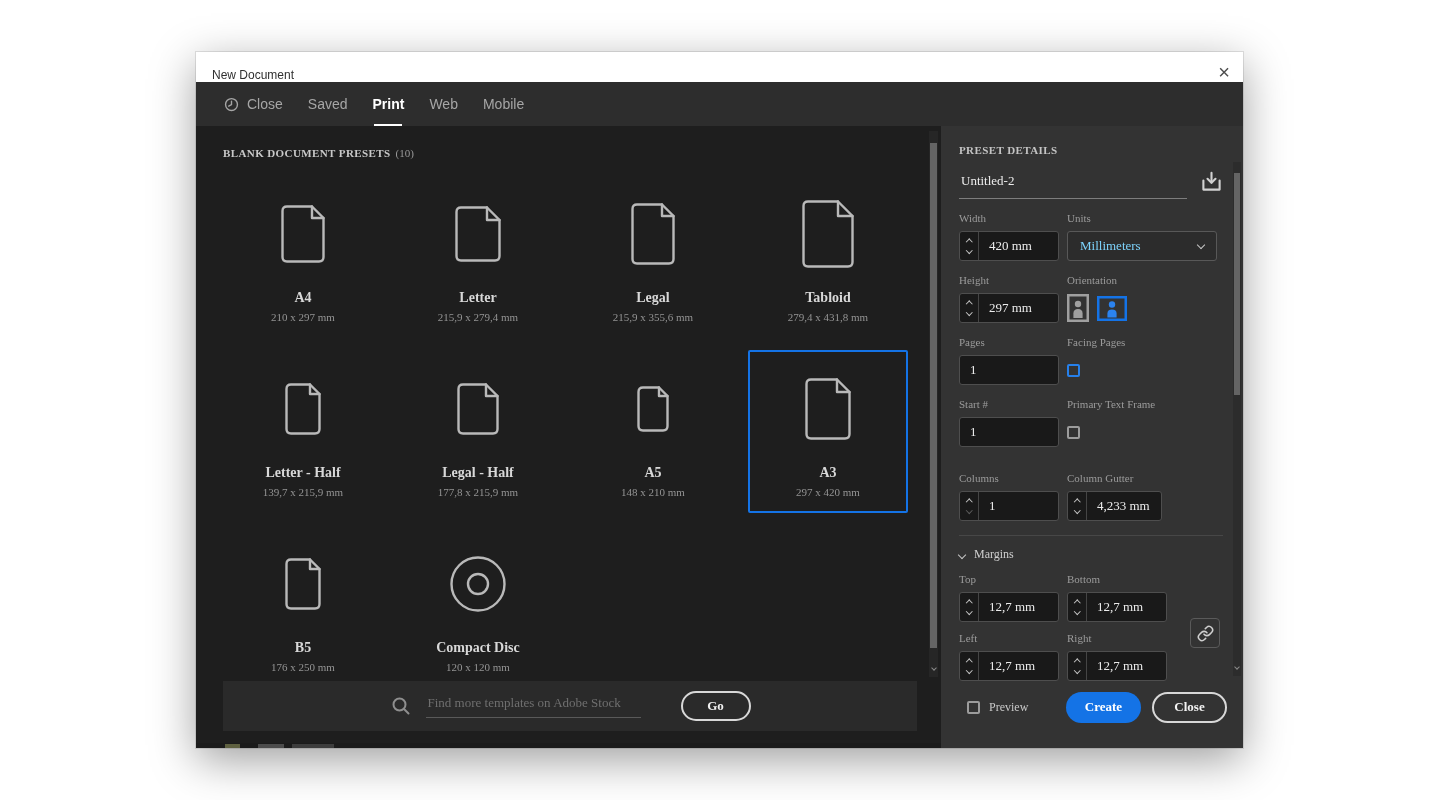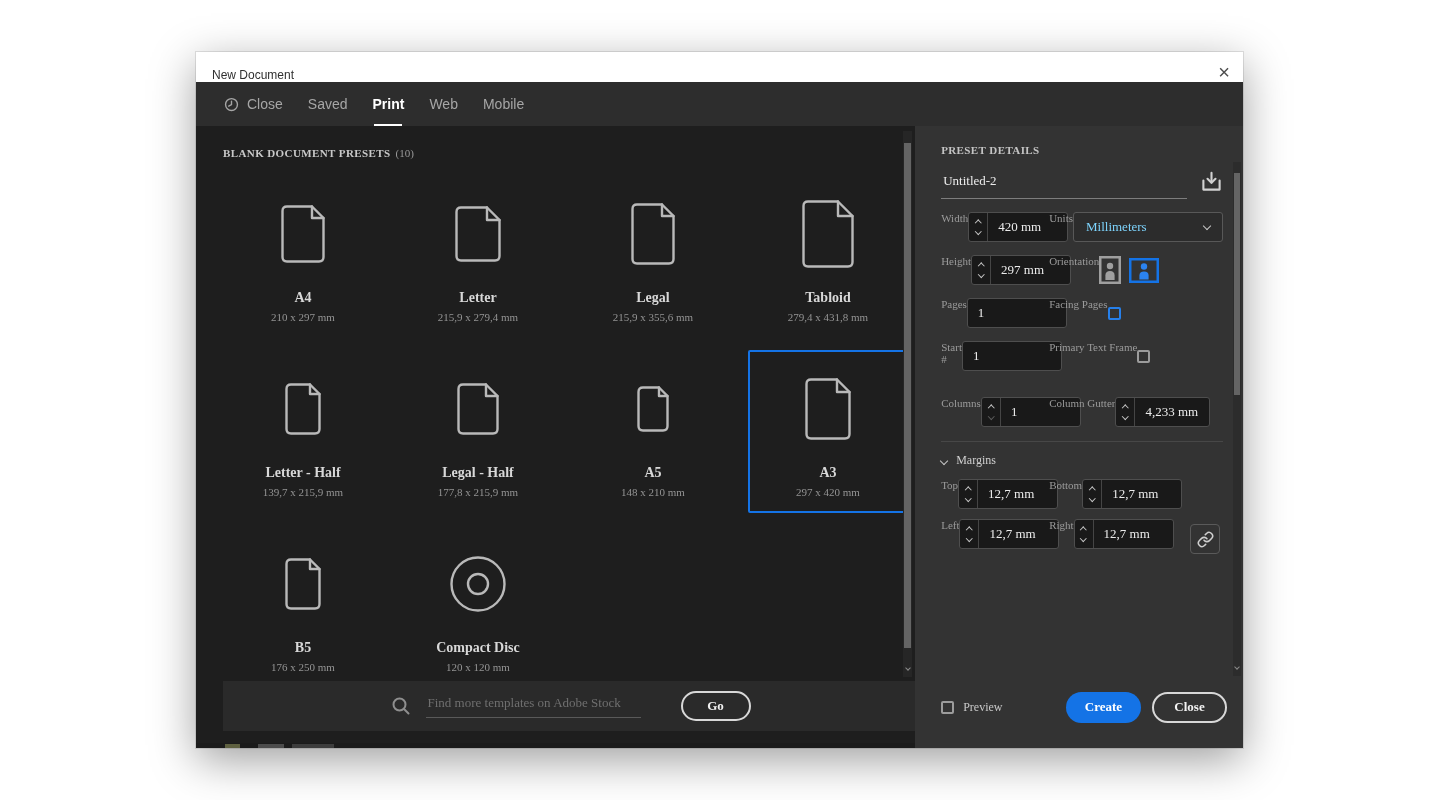--- a/index.html
+++ b/index.html
@@ -61,29 +61,29 @@
   .chev { display:inline-block; width:6px; height:6px; border-right:1.6px solid #c6c6c6; border-bottom:1.6px solid #c6c6c6; }
   .chev.up { transform:rotate(-135deg); }
   .chev.down { transform:rotate(45deg); }
   .chev.small { width:4.5px; height:4.5px; border-width:1.4px; }
   .chev.dim { border-color:#5c5c5c; }
   .sb-ch .chev { border-color:#8a8a8a; width:4px; height:4px; border-width:1.3px; }
   .sb-ch.top { top:3px; transform:translateX(-50%); }
   .sb-ch.bot { bottom:3px; transform:translateX(-50%); }
 
   
-  .rp-content { flex:1; padding:18px 20px 0 26px; min-height:0; }
+  .rp-content { flex:1; padding:18px 20px 0 18px; min-height:0; }
   .pd-header { font-size:11px; font-weight:bold; letter-spacing:.4px; color:#c4c4c4; }
   .name-row { display:flex; align-items:flex-end; margin-top:15px; }
   .name-input { flex:1; min-width:0; background:transparent; border:none; outline:none;
                 border-bottom:1px solid #7d7d7d; color:#ececec; font-size:13px; padding:0 0 9px 2px; font-family:inherit; }
   .save-btn { margin-left:13px; margin-bottom:4px; background:none; border:none; padding:0; cursor:default; }
 
   .field-row { display:flex; margin-top:13px; }
-  .fcol { display:flex; flex-direction:row; }
+  .fcol { display:flex; flex-direction:column; }
   .fcol.lft { width:100px; margin-right:8px; flex:none; }
   .fcol.rgt { flex:1; min-width:0; }
   .flabel { font-size:11px; color:#9b9b9b; margin-bottom:7px; }
   .ibox { height:30px; background:#191919; border:1px solid #4e4e4e; border-radius:3px;
           display:flex; align-items:center; }
   .ibox.w100 { width:100px; }
   .ibox.w95 { width:95px; }
   .stepper { width:19px; align-self:stretch; border-right:1px solid #454545; display:flex; flex-direction:column;
              align-items:center; justify-content:center; gap:4px; cursor:default; }
   .ival { flex:1; min-width:0; background:transparent; border:none; outline:none; color:#ececec;

